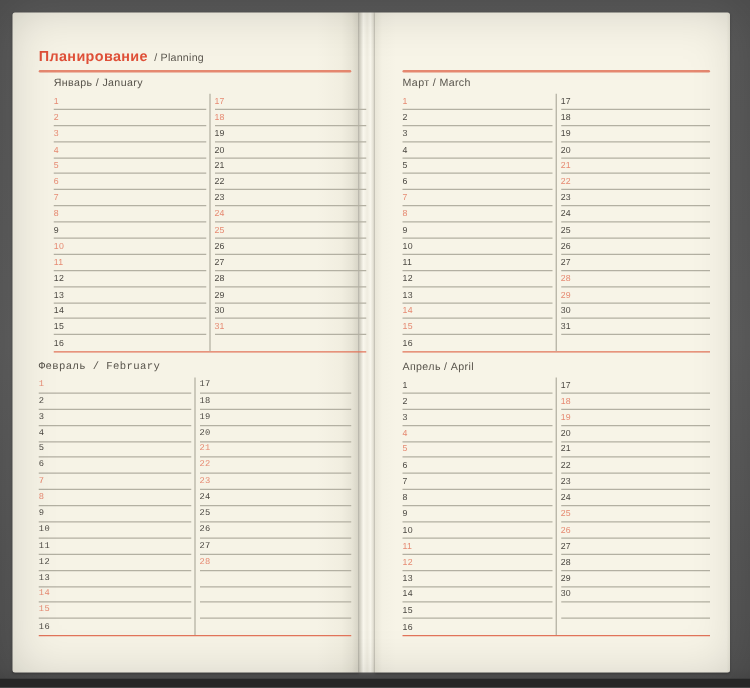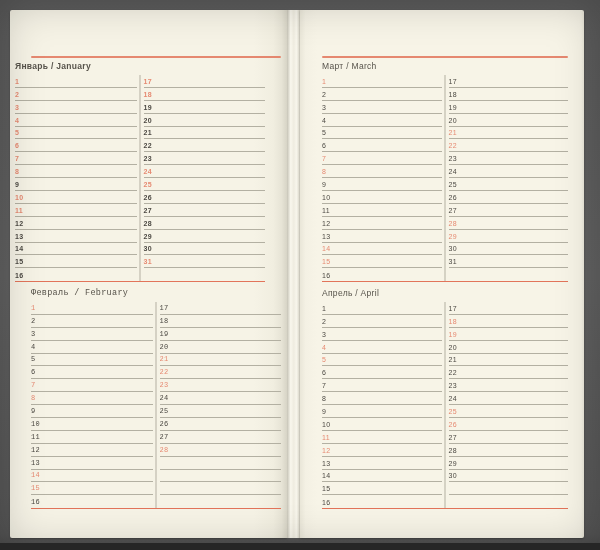--- a/index.html
+++ b/index.html
@@ -27,21 +27,21 @@
     background:linear-gradient(to right,#e9e6d8 0%,#f4f1e4 2%,#f7f4e7 6%,#f7f4e7 99%,#ece9db 100%);
     box-shadow:0 1px 2px rgba(0,0,0,0.25);
   }
   .header{position:absolute;left:31px;top:40px;display:flex;align-items:baseline;gap:5px;white-space:nowrap;}
   .header .ru{font-size:11.5px;font-weight:bold;color:var(--accent);letter-spacing:0.3px;}
   .header .en{font-size:8.5px;color:#5a564e;letter-spacing:0.2px;}
   .hrule{position:absolute;top:56px;height:2px;background:var(--rule);border-radius:1px;opacity:0.85;}
   .hrule.left{left:31px;width:250px;}
   .hrule.right{left:322px;width:246px;}
   .month{position:absolute;}
-  .month.m0{left:15px;top:61px;width:250px;font-weight:bold;}
+  .month.m0{left:43px;top:61px;width:250px;}
   .month.m1{left:31px;top:288px;width:250px;font-family:Liberation Mono, monospace;}
   .month.m2{left:322px;top:61px;width:246px;}
   .month.m3{left:322px;top:288px;width:246px;}
   .month-title{font-size:8.5px;color:var(--title);letter-spacing:0.3px;height:14px;}
   .month-grid{
     position:relative;display:grid;grid-auto-flow:column;
     grid-template-rows:repeat(16,12.9px);grid-template-columns:1fr 1fr;column-gap:7px;
     border-bottom:1.5px solid var(--rule);
   }
   .month-grid .divider{
@@ -56,20 +56,24 @@
   .cell.last{border-bottom:none;}
 </style>
 </head>
 <body>
 
 <div class="scene" style="--accent: #df5038; --rule: #e2745a; --weekend: #e68a72; --day: #4b4842; --line: #b3b0a2; --title: #57534b; --page: #f6f3e6;">
   <div class="page page-left"></div>
   <div class="gutter page"></div>
   <div class="page page-right"></div>
 
+  <div class="header">
+    <span class="ru">Планирование</span>
+    <span class="en">/ Planning</span>
+  </div>
   <div class="hrule left"></div>
   <div class="hrule right"></div>
 
   <div class="month m0">
     <div class="month-title">Январь / January</div>
     <div class="month-grid">
         <div class="divider"></div>
         <div class="cell weekend">1</div>
         <div class="cell weekend">2</div>
         <div class="cell weekend">3</div>

